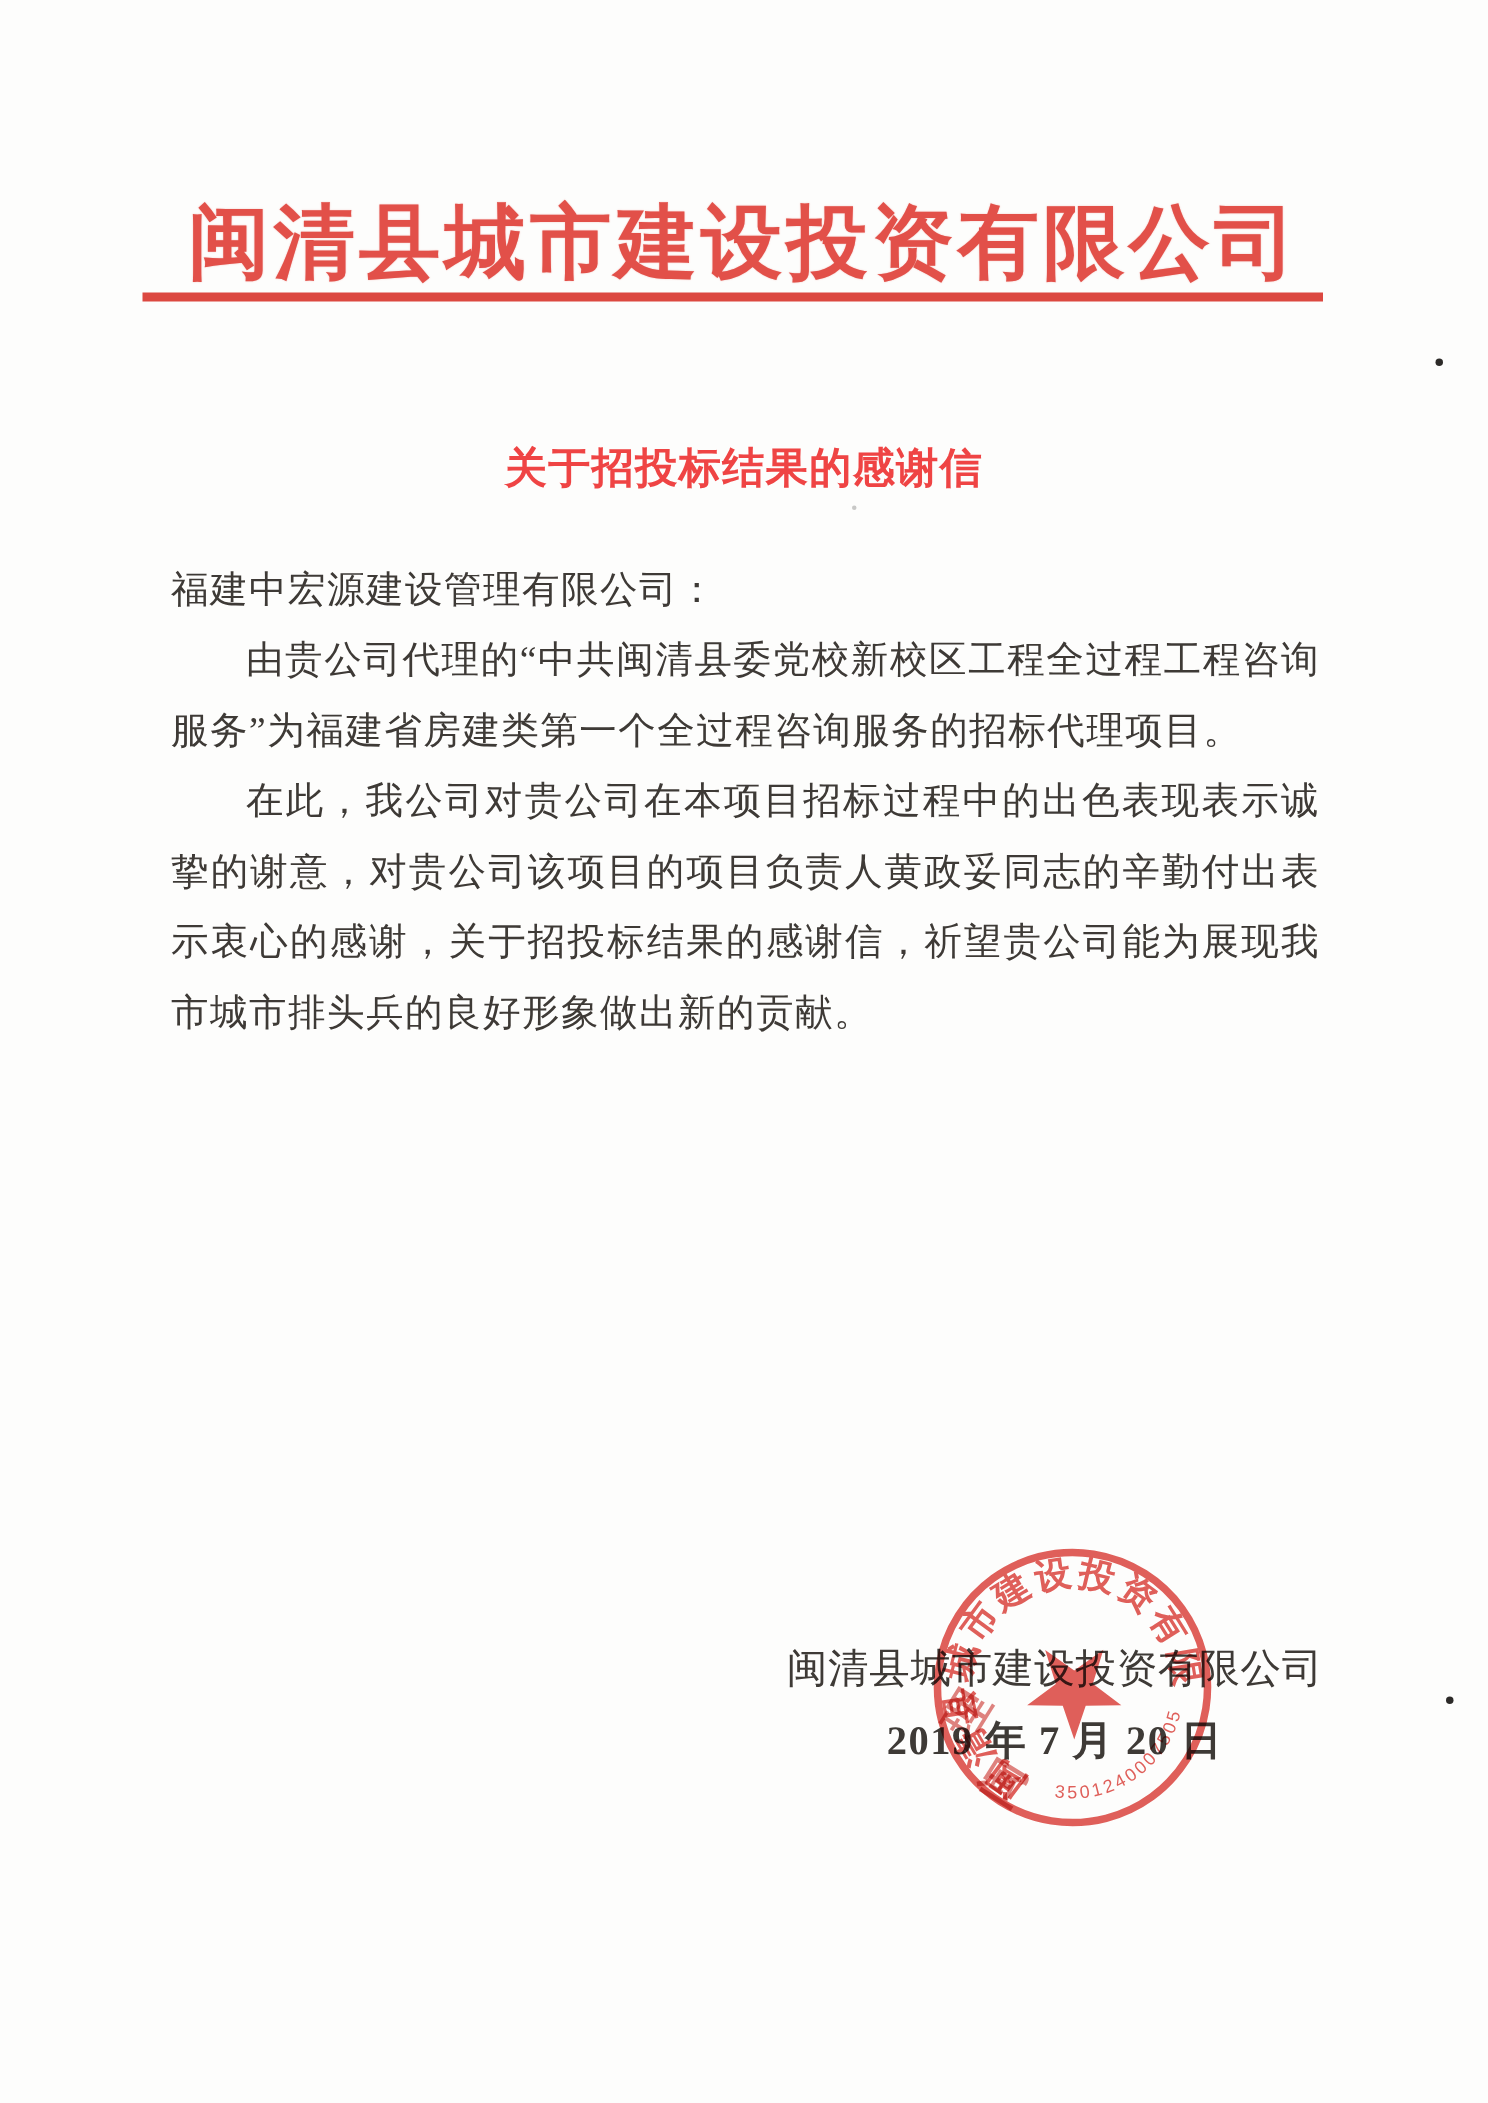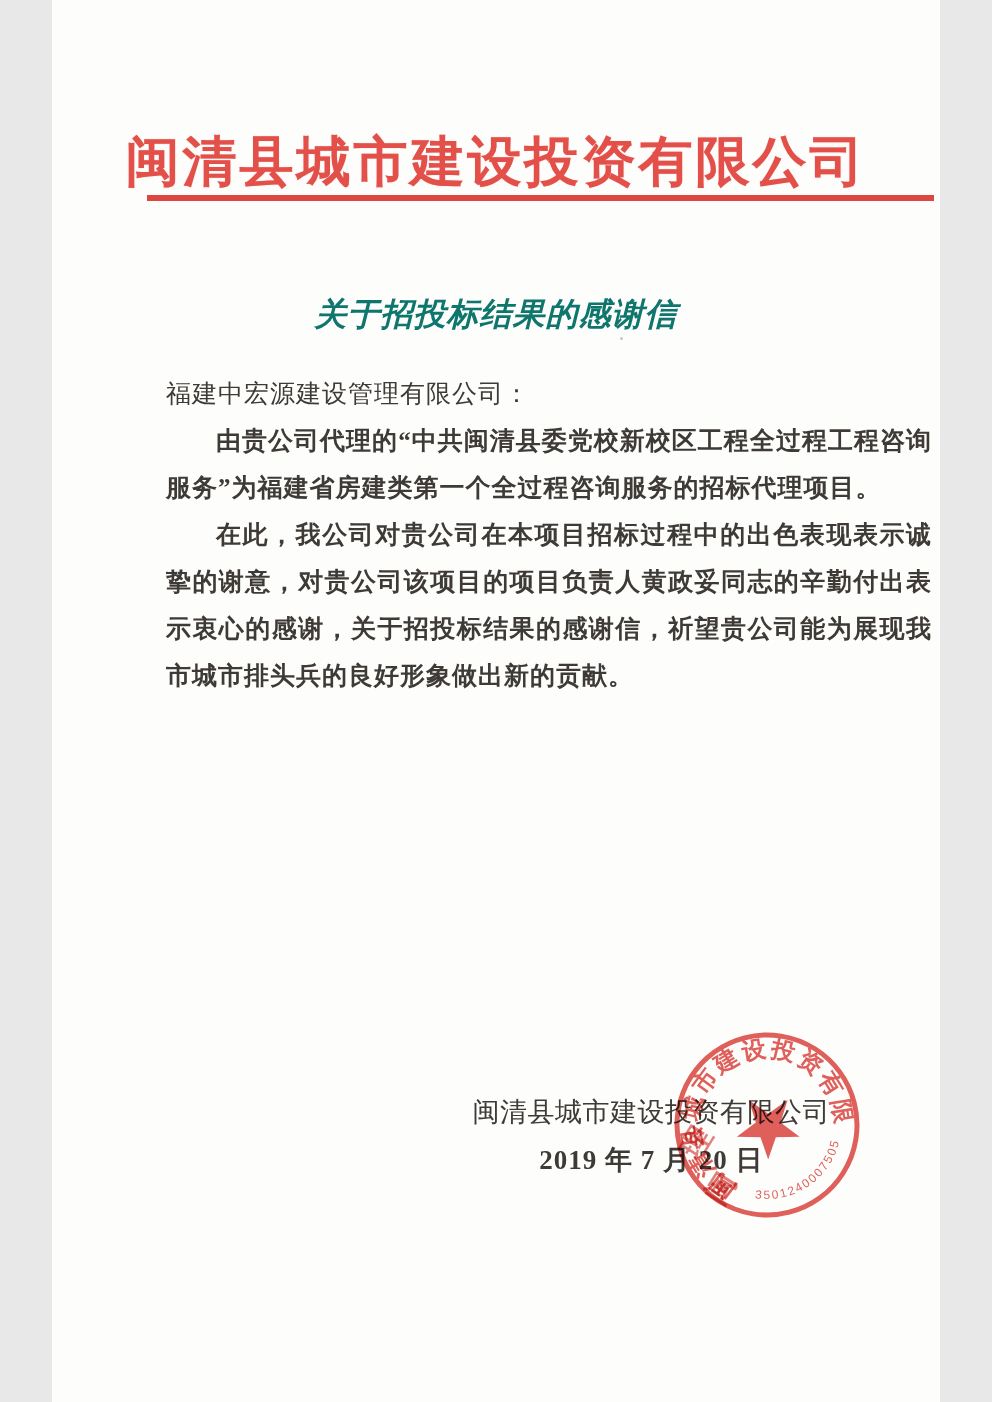--- a/index.html
+++ b/index.html
@@ -1,19 +1,19 @@
 <!DOCTYPE html>
 <html lang="zh"><head>
 <meta charset="utf-8">
 <title>Scanned Letter</title>
 <style>
   html,body{margin:0;padding:0;background:#e8e8e8;}
   .page{
     position:relative;
-    width:888px;height:1402px;
+    width:992px;height:1402px;
     margin:0 auto;
     background:#fdfdfc;
     overflow:hidden;
     font-family:"Liberation Serif","DejaVu Serif",serif;
     color:#3b3734;
   }
   
   .letterhead{
     position:absolute;top:126px;left:0;width:100%;
     text-align:center;
@@ -26,36 +26,35 @@
   .red-rule{
     position:absolute;top:195px;left:95px;
     width:787px;height:6px;
     background:#dc4840;
   }
   
   .doc-title{
     position:absolute;top:293px;left:0;width:100%;
     text-align:center;
     font-family:"Liberation Sans","DejaVu Sans",sans-serif;
-    font-size:32px;font-weight:600;
+    font-size:28px;font-weight:600;
     letter-spacing:1px;
-    color:#0f766e;
+    color:#ef4444;
     white-space:nowrap;
-    font-style:italic;
   }
   
   .letter-body{
     position:absolute;top:370px;left:114px;width:766px;
     font-size:25px;line-height:47px;
     letter-spacing:1px;
     text-align:justify;
     color:#3e3a36;
   }
   .letter-body p{margin:0;padding:0;}
-  .letter-body p.indent{text-indent:2em;font-weight:bold;}
+  .letter-body p.indent{text-indent:2em;}
   
   .closing{
     position:absolute;top:1094px;right:110px;
     text-align:center;
     font-size:27px;
     color:#3e3a36;
     white-space:nowrap;
   }
   .closing .sig-line{letter-spacing:0.5px;}
   .closing .date-line{margin-top:12px;letter-spacing:1px;font-weight:bold;}

